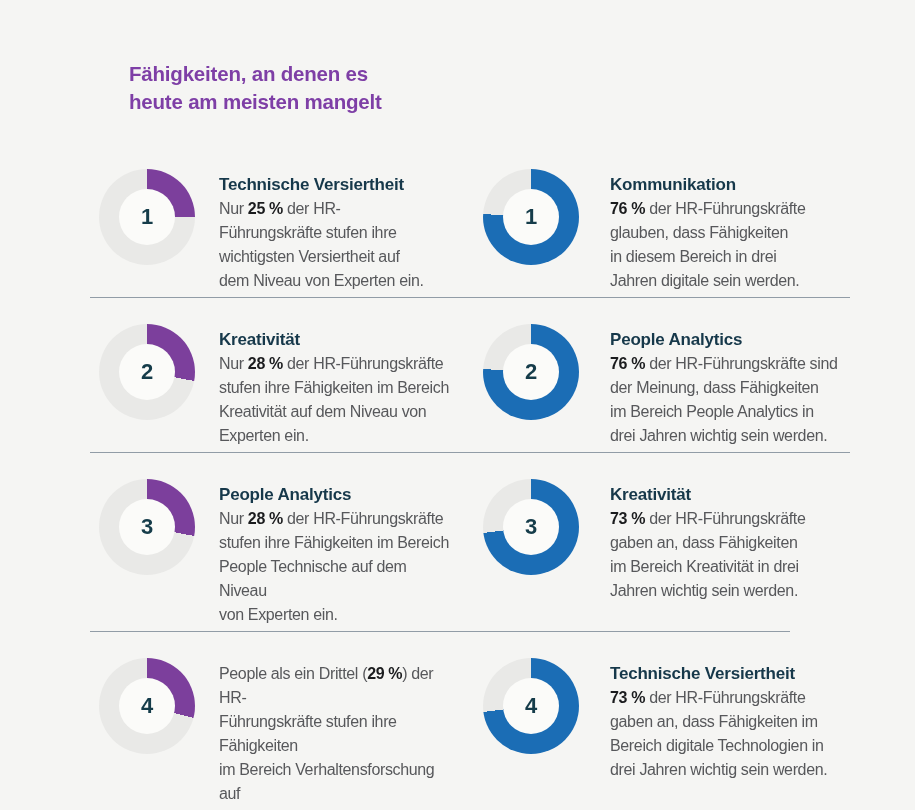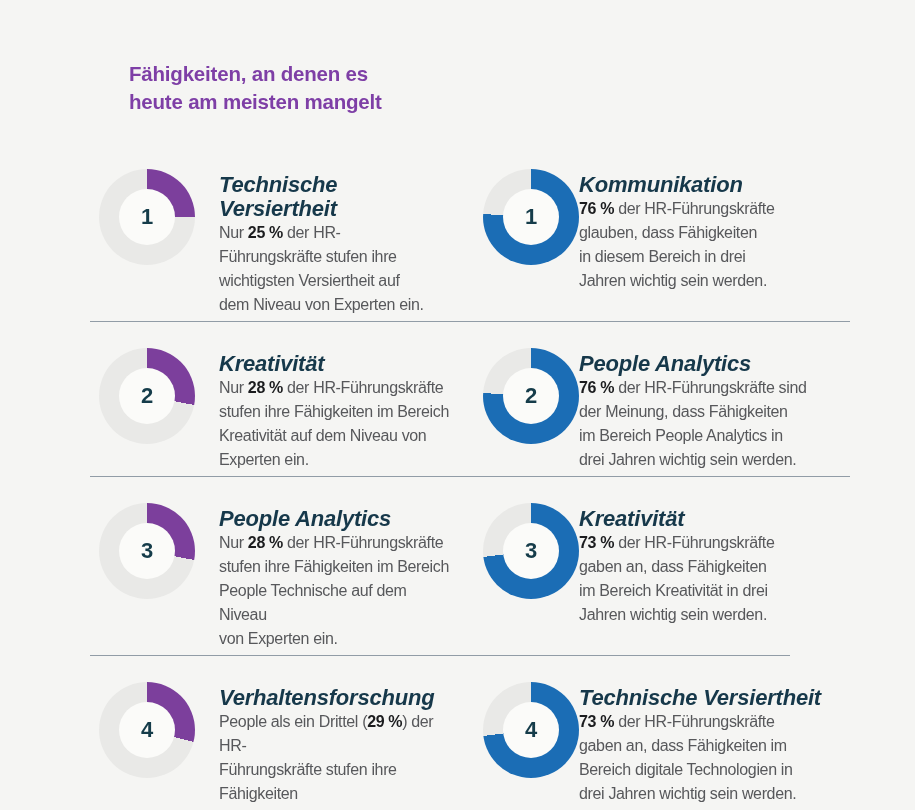--- a/index.html
+++ b/index.html
@@ -31,21 +31,21 @@
   .rows { margin-top: 53px; }
   .row { display: flex; padding: 26px 0 4px; }
   .row.first { padding-top: 0; }
   .divider { height: 1px; background: #919ca6; margin-left: 90px; width: 760px; }
   .divider.short { width: 700px; }
 
   .cell { width: 457px; flex: none; display: flex; align-items: flex-start; }
   .cell.left  { padding-left: 99px; }
   .cell.left  .text { margin-left: 24px; }
   .cell.right { padding-left: 26px; }
-  .cell.right .text { }
+  .cell.right .text { margin-left: 31px; }
 
   
   .donut {
     width: 96px; height: 96px; flex: none;
     border-radius: 50%;
     display: flex; align-items: center; justify-content: center;
     background: #e9e9e7;
   }
   .donut-inner {
     width: 56px; height: 56px;
@@ -55,25 +55,24 @@
   }
   .donut-num {
     font-size: 22px; font-weight: 700;
     color: #153c4a;
   }
 
   
   .text { padding-top: 4px; }
   .title {
     margin: 0;
-    font-size: 22px; font-weight: 700;
+    font-size: 17px; font-weight: 700;
     line-height: 24px;
     letter-spacing: -0.2px;
     color: #16384a;
-    font-style: italic;
   }
   .body {
     margin: 0;
     font-size: 16px;
     line-height: 24px;
     letter-spacing: -0.35px;
     color: #57585b;
     white-space: pre-line;
   }
   .pct { color: #1b1c1e; font-weight: 700; text-align: center; }
@@ -111,21 +110,21 @@
         <div class="donut" style="background: conic-gradient(rgb(27, 109, 181) 0deg, rgb(27, 109, 181) 76%, rgb(233, 233, 231) 0deg);">
             <div class="donut-inner">
               <span class="donut-num">1</span>
             </div>
           </div>
         <div class="text">
           <h3 class="title">Kommunikation</h3>
           <p class="body"><span></span><b class="pct">76&nbsp;%</b><span> der HR-Führungskräfte
 glauben, dass Fähigkeiten
 in diesem Bereich in drei
-Jahren wichtig sein werden.</span></p>
+Jahren digitale sein werden.</span></p>
         </div>
       </div>
     </div>
 
     <div class="divider"></div>
 
     <div class="row">
       <div class="cell left">
         <div class="donut" style="background: conic-gradient(rgb(124, 63, 156) 0deg, rgb(124, 63, 156) 28%, rgb(233, 233, 231) 0deg);">
             <div class="donut-inner">
@@ -192,21 +191,20 @@
     <div class="divider short"></div>
 
     <div class="row">
       <div class="cell left">
         <div class="donut" style="background: conic-gradient(rgb(124, 63, 156) 0deg, rgb(124, 63, 156) 29%, rgb(233, 233, 231) 0deg);">
             <div class="donut-inner">
               <span class="donut-num">4</span>
             </div>
           </div>
         <div class="text">
-          <h3 class="title">Verhaltensforschung</h3>
           <p class="body"><span>People als ein Drittel (</span><b class="pct">29&nbsp;%</b><span>) der HR-
 Führungskräfte stufen ihre Fähigkeiten
 im Bereich Verhaltensforschung auf
 dem Niveau von Experten ein.</span></p>
         </div>
       </div>
       <div class="cell right">
         <div class="donut" style="background: conic-gradient(rgb(27, 109, 181) 0deg, rgb(27, 109, 181) 73%, rgb(233, 233, 231) 0deg);">
             <div class="donut-inner">
               <span class="donut-num">4</span>

